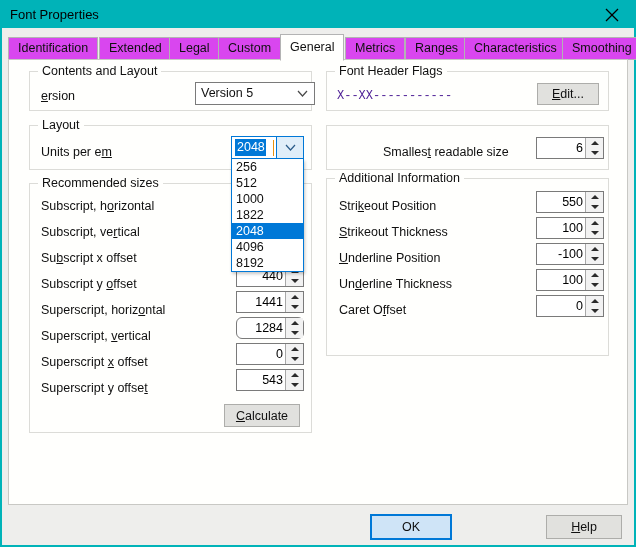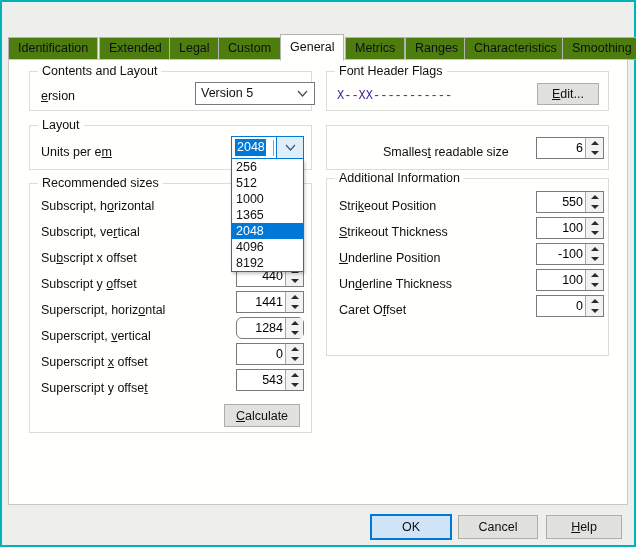--- a/index.html
+++ b/index.html
@@ -60,21 +60,21 @@
     left: 6px; top: 32px;
     width: 620px;
     height: 26px;
   }
   .tab {
     position: absolute;
     top: 3px;
     height: 23px;
     box-sizing: border-box;
     border: 1px solid #b3b3b3;
-    background: #4d7c0f;
+    background: #d946ef;
     padding: 0 9px;
     line-height: 21px;
     font-size: 12.5px;
     white-space: nowrap;
     color: #101010;
     cursor: default;
   }
   .tab.selected {
     top: 0px;
     height: 27px;
@@ -284,20 +284,29 @@
     color: #4c1d95;
     white-space: pre;
     text-align: right;
   }
 </style>
 </head>
 <body>
 
 <div id="window">
 
+  <div id="titlebar">
+    <div id="title-text">Font Properties</div>
+    <div id="close-btn">
+      <svg width="14" height="14" viewBox="0 0 14 14" aria-hidden="true">
+        <line x1="1" y1="1" x2="13" y2="13" stroke="#000" stroke-width="1.3"></line>
+        <line x1="13" y1="1" x2="1" y2="13" stroke="#000" stroke-width="1.3"></line>
+      </svg>
+    </div>
+  </div>
 
   <div id="tabstrip">
     <div class="tab" style="left:0px;">Identification</div>
     <div class="tab" style="left:91px;">Extended</div>
     <div class="tab" style="left:161px;">Legal</div>
     <div class="tab" style="left:210px;">Custom</div>
     <div class="tab selected" style="left:272px;">General</div>
     <div class="tab" style="left:337px;">Metrics</div>
     <div class="tab" style="left:397px;">Ranges</div>
     <div class="tab" style="left:456px;">Characteristics</div>
@@ -338,21 +347,21 @@
       <div class="combo-arrow-box">
         <svg class="chev" width="11" height="7" viewBox="0 0 11 7" aria-hidden="true">
           <polyline points="1,1 5.5,6 10,1" fill="none" stroke="#2b5c8a" stroke-width="1.2"></polyline>
         </svg>
       </div>
     </div>
     <div id="upem-list" style="left:222px; top:99px; width:73px;">
       <div class="opt">256</div>
       <div class="opt">512</div>
       <div class="opt">1000</div>
-      <div class="opt">1365</div>
+      <div class="opt">1822</div>
       <div class="opt sel">2048</div>
       <div class="opt">4096</div>
       <div class="opt">8192</div>
     </div>
 
     <div class="group" style="left:317px; top:65px; width:283px; height:45px;"></div>
     <div class="fieldlabel" style="left:374px; top:85px;"><span>Smalles</span><u>t</u><span> readable size</span></div>
     <div class="spin" style="left:527px; top:77px;">
       <div class="val">6</div>
       <div class="spin-btns">
@@ -502,20 +511,17 @@
             <div class="arw-dn"></div>
           </div>
       </div>
     </div>
 
   </div>
 
   <div class="pushbtn default" style="left:368px; top:512px; width:82px; height:26px;">
     <span>OK</span>
   </div>
-  <div class="pushbtn" style="left:456px; top:513px; width:80px; height:24px;">
-    <span>Cancel</span>
-  </div>
   <div class="pushbtn" style="left:544px; top:513px; width:76px; height:24px;">
     <span><u>H</u><span>elp</span></span>
   </div>
 
 </div>
 
 </body></html>

